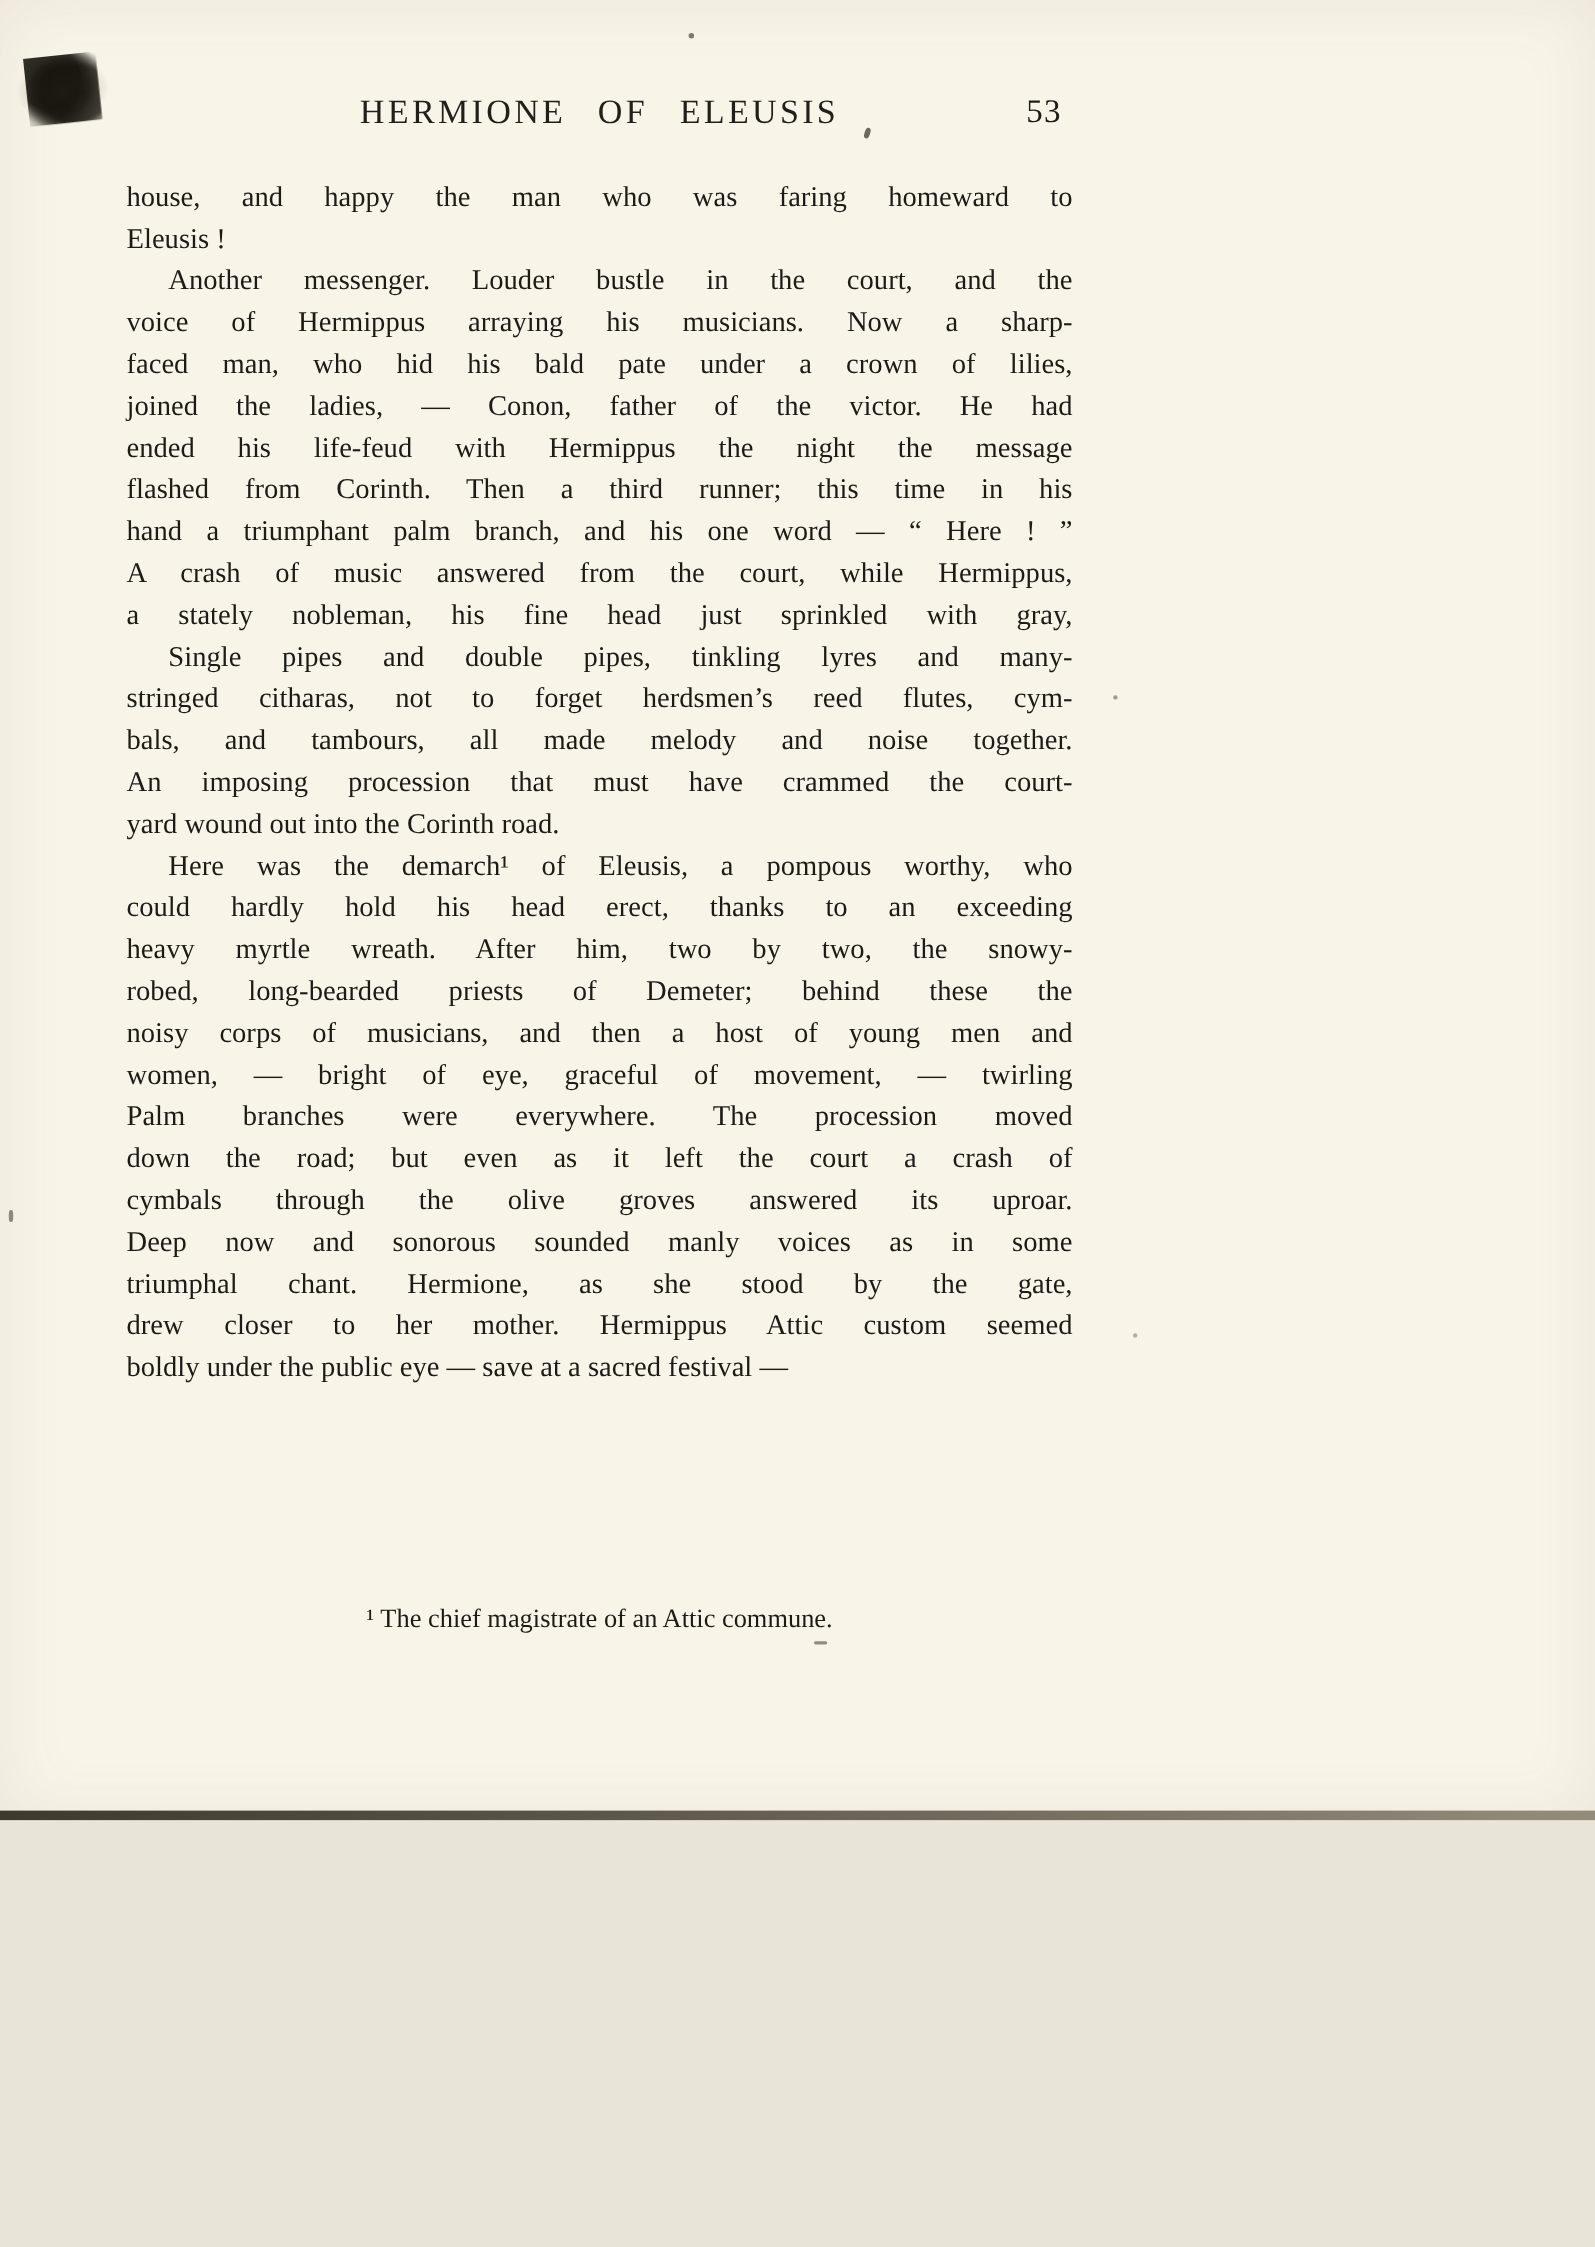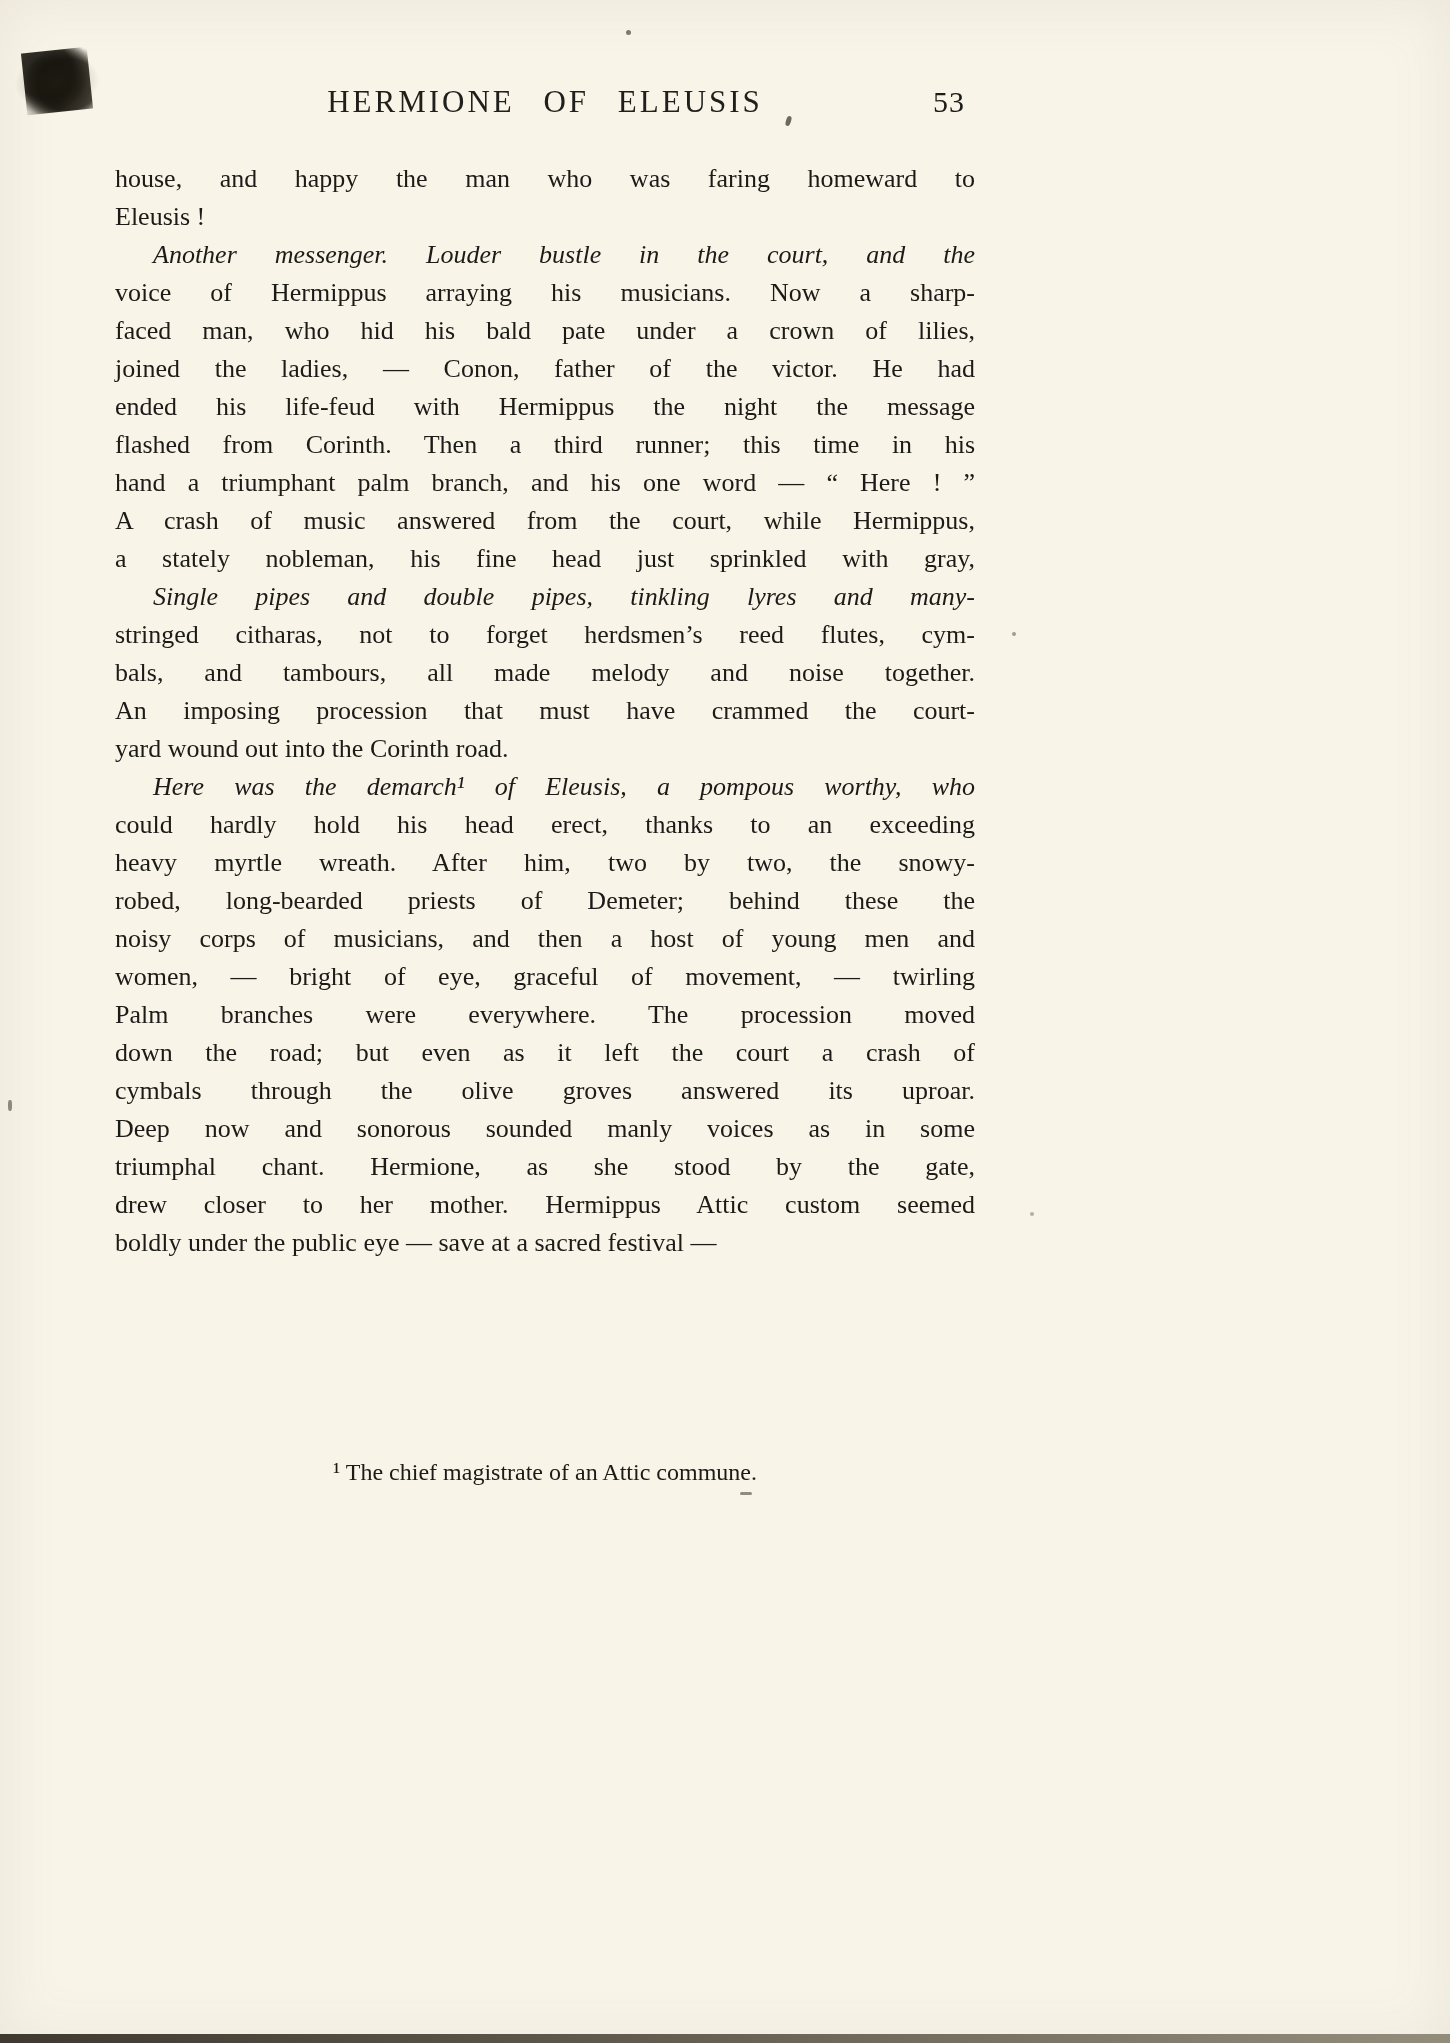--- a/index.html
+++ b/index.html
@@ -1,21 +1,21 @@
 <!DOCTYPE html>
 <html><head>
 <meta charset="utf-8">
 <style>
   html, body { margin: 0; padding: 0; }
   body { background: #e8e4d8; }
 
   .page {
     position: relative;
     width: 1450px;
-    height: 2043px;
+    height: 1655px;
     margin: 0 auto;
     background: #f8f4e8;
     box-shadow: inset 0 0 60px rgba(120,110,80,0.10);
     font-family: "Liberation Serif", serif;
     color: #1c1b18;
     overflow: hidden;
   }
 
   
   .header {
@@ -50,21 +50,21 @@
     font-size: 26px;
     line-height: 38px;
   }
   .paragraph { margin: 0; }
   .line {
     text-align: justify;
     text-align-last: justify;
     hyphens: none;
     white-space: normal;
   }
-  .line.indent { text-indent: 38px; font-style: italic; }
+  .line.indent { text-indent: 38px; }
   .line.last { text-align-last: left; }
 
   
   .footnote {
     position: absolute;
     top: 1456px;
     left: 115px;
     width: 860px;
     text-align: center;
     font-size: 24px;

